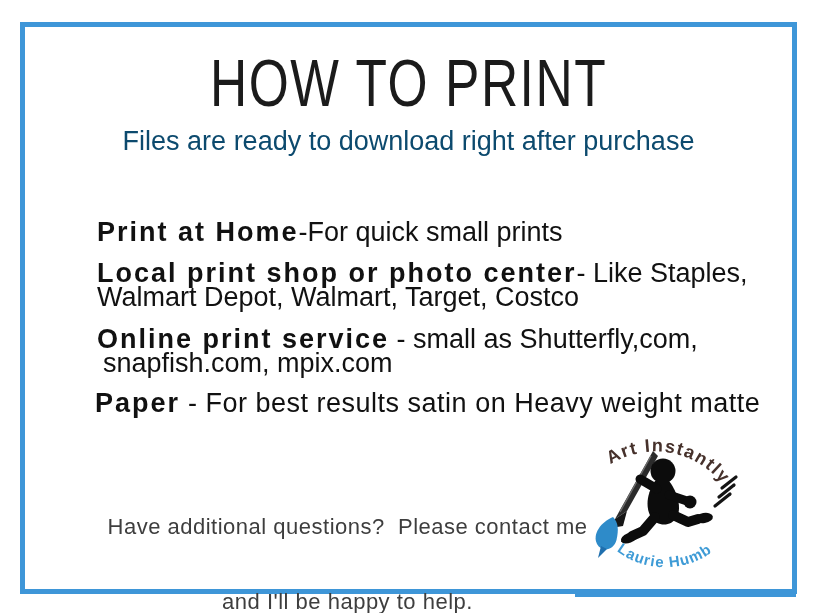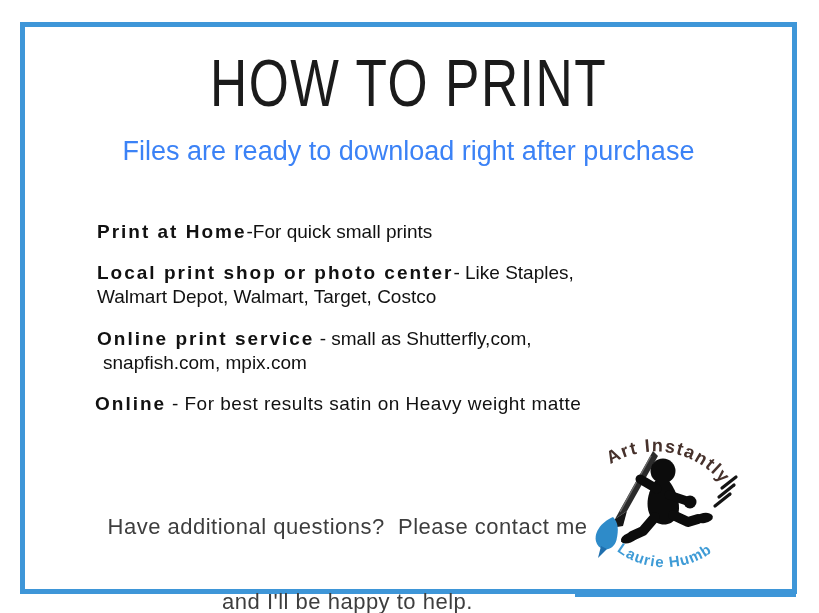--- a/index.html
+++ b/index.html
@@ -10,24 +10,24 @@
   .frame{
     position:absolute;left:20px;top:22px;width:777px;height:572px;
     border:5px solid #3e96d8;box-sizing:border-box;background:#ffffff;
   }
   .frame-step{
     position:absolute;left:575px;top:592px;width:221px;height:5px;background:#3e96d8;
   }
   .centered-band{position:absolute;left:20px;width:777px;text-align:center;}
   .title{top:50px;font-size:66px;line-height:66px;font-weight:400;color:#1b1b1b;white-space:nowrap;}
   .title .squeeze{display:inline-block;transform:scaleX(0.78);transform-origin:50% 50%;letter-spacing:2px;}
-  .subtitle{font-size:27px;line-height:30px;color:#3b82f6;margin-top:10px;}
+  .subtitle{font-size:27px;line-height:30px;color:#0c4a6e;}
   .sub1{top:126px;}
   .sub2{top:162px;}
-  .section{position:absolute;left:97px;right:40px;font-size:19px;color:#111;}
+  .section{position:absolute;left:97px;right:40px;font-size:27px;color:#111;}
   .section .line{line-height:24px;white-space:nowrap;}
   .section .b{font-weight:700;letter-spacing:2px;}
   .section.wide .line{line-height:37px;letter-spacing:0.5px;}
   .section .l2.ind{padding-left:6px;}
   .questions{
     position:absolute;left:95px;top:464px;width:505px;text-align:center;
     font-size:22px;line-height:25px;color:#3e3e3e;letter-spacing:0.5px;white-space:pre-wrap;
   }
   .logo{position:absolute;left:585px;top:415px;width:160px;height:160px;}
   .logo text{font-family:"Liberation Sans",sans-serif;}
@@ -56,21 +56,21 @@
     <div class="line l1"><span class="b">Local print shop or photo center</span><span class="r">- Like Staples,</span></div>
     <div class="line l2">Walmart Depot, Walmart, Target, Costco</div>
   </div>
 
   <div class="section" style="top:327px">
     <div class="line l1"><span class="b">Online print service</span><span class="r"> - small as Shutterfly,com,</span></div>
     <div class="line l2 ind">snapfish.com, mpix.com</div>
   </div>
 
   <div class="section wide" style="top:385px;left:95px">
-    <div class="line l1"><span class="b">Online</span><span class="r"> - For best results satin on Heavy weight matte</span></div>
+    <div class="line l1"><span class="b">Paper</span><span class="r"> - For best results satin on Heavy weight matte</span></div>
   </div>
 
   <div class="questions">
     <div>Have additional questions?  Please contact me</div>
     <div>and I'll be happy to help.</div>
   </div>
 
   <svg class="logo" viewBox="0 0 160 160" aria-hidden="true">
     <defs>
       <path id="arcTop" d="M 22 52 A 84 84 0 0 1 140 73" fill="none"></path>

